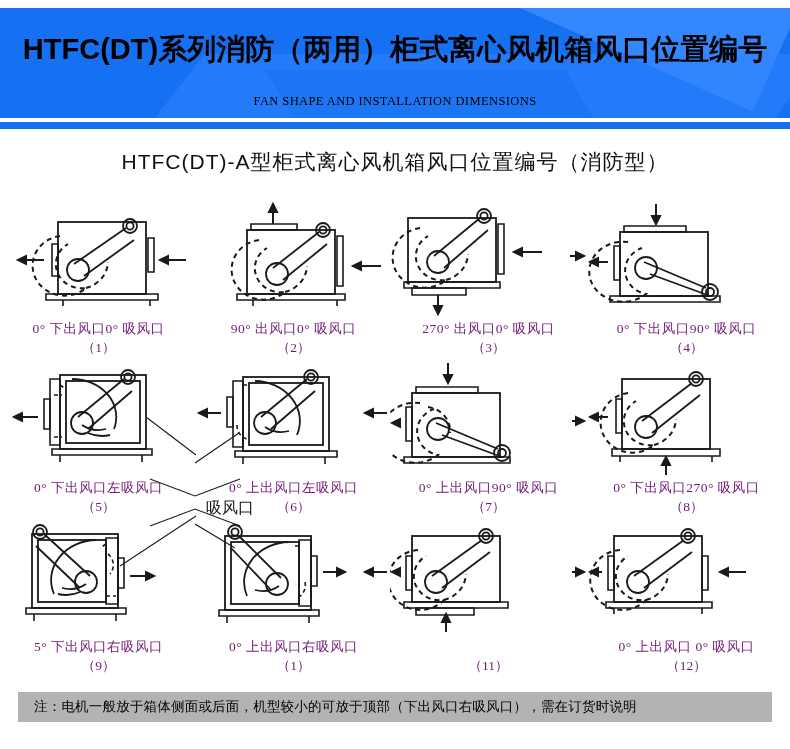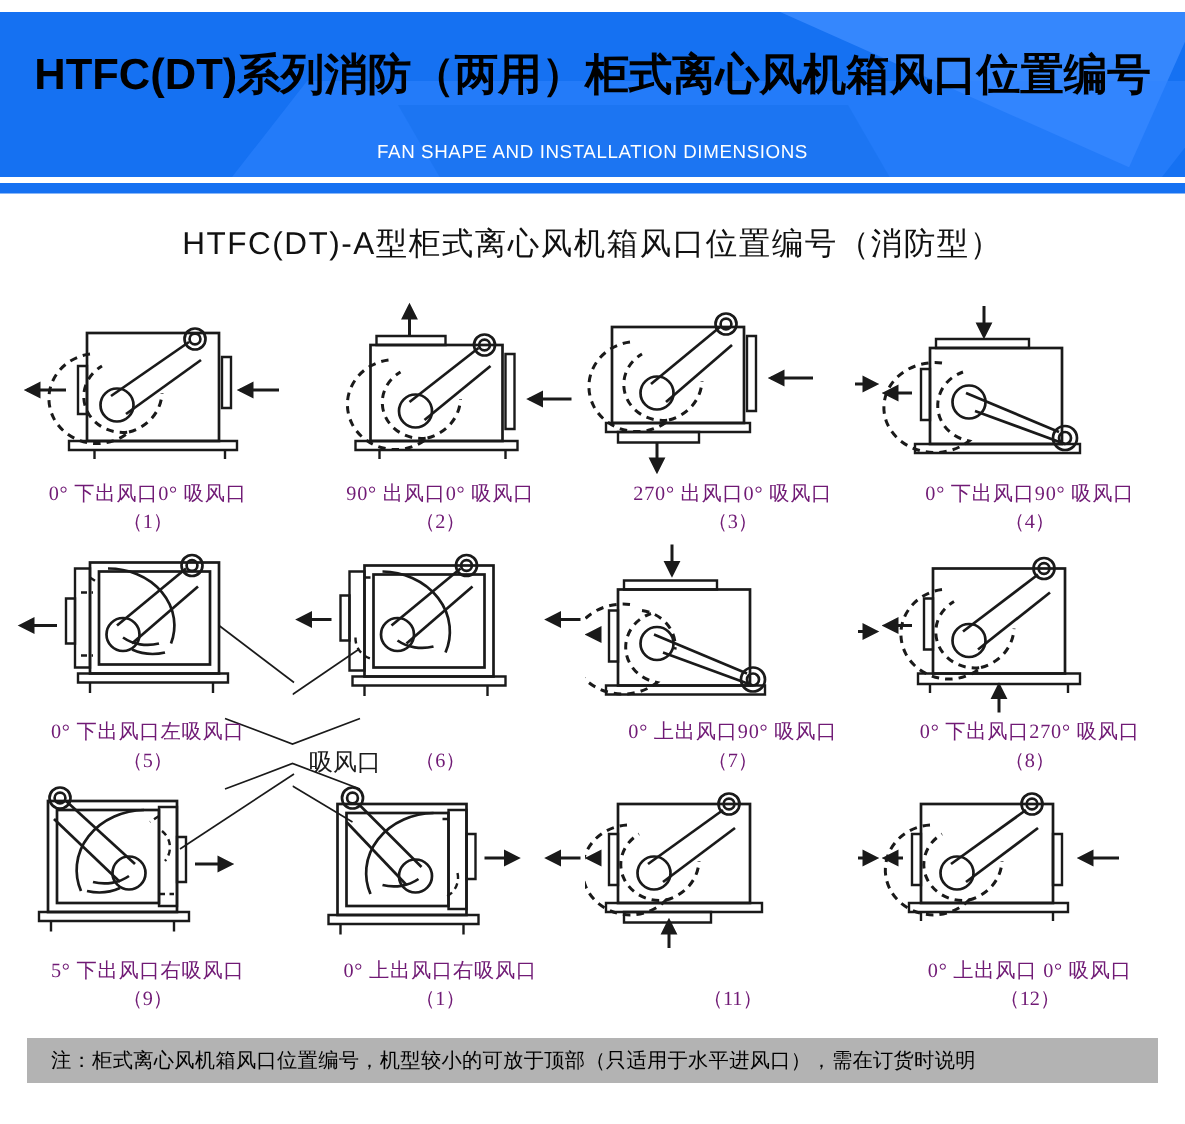--- a/index.html
+++ b/index.html
@@ -28,22 +28,22 @@
     background:#1a74f0;transform:skewX(30deg);opacity:.7;
   }
   .banner-title{
     position:absolute;left:0;top:22px;width:790px;text-align:center;
     color:#000000;font-size:29px;font-weight:bold;letter-spacing:0px;
     font-family:"Liberation Sans","DejaVu Sans",sans-serif;
     white-space:nowrap;z-index:3;
   }
   .banner-sub{
     position:absolute;left:0;top:86px;width:790px;text-align:center;
-    color:#ffffff;font-size:12.5px;letter-spacing:.4px;
-    font-family:Liberation Sans, sans-serif;z-index:3;
+    color:#000000;font-size:12.5px;letter-spacing:.4px;
+    font-family:Liberation Serif, serif;z-index:3;
   }
   .banner-rule{
     position:absolute;left:0;top:122px;width:790px;height:7px;background:#1571f2;
   }
 
   
   .section-title{
     position:absolute;left:0;top:148px;width:790px;text-align:center;
     font-size:21px;color:#111;letter-spacing:1px;
     font-family:"Liberation Sans","DejaVu Sans",sans-serif;font-weight:normal;
@@ -280,20 +280,21 @@
           <circle cx="116" cy="22" r="3.6"></circle>
         </g>
         <g stroke="#1a1a1a" stroke-width="2" fill="#1a1a1a">
           <path d="M26,58 h-20" stroke-width="2"></path>
             <path d="M4,58 l8,-4 v8 z"></path>
           <path d="M192,58 h-20" stroke-width="2"></path>
             <path d="M170,58 l8,-4 v8 z"></path>
         </g>
         <path d="M44,78 L0,108" stroke="#1a1a1a" stroke-width="1.1" fill="none"></path>
       </svg>
+      <div class="cap cap-main">0°  上出风口左吸风口</div>
       <div class="cap cap-num">（6）</div>
     </div>
 
     <div class="cell c2">
       <svg width="197" height="122" viewBox="0 0 197 122">
         <g stroke="#1a1a1a" fill="none" stroke-width="1.8">
           <rect x="22" y="38" width="88" height="64"></rect>
           <path d="M14,102 h106 v6 h-106 z" stroke-width="1.6"></path>
           <path d="M26,32 h62 v6 h-62 z" stroke-width="1.6"></path>
           <path d="M16,52 h6 v34 h-6 z" stroke-width="1.6"></path>
@@ -473,13 +474,13 @@
         </g>
       </svg>
       <div class="cap cap-main">0°  上出风口 0°  吸风口</div>
       <div class="cap cap-num">（12）</div>
     </div>
   </div>
 </div>
 
 <div class="mid-note">吸风口</div>
 
-<div class="note">注：柜式离心风机箱风口位置编号，机型较小的可放于顶部（只适用于水平进风口），需在订货时说明</div>
+<div class="note">注：电机一般放于箱体侧面或后面，机型较小的可放于顶部（下出风口右吸风口），需在订货时说明</div>
 
 </body></html>

